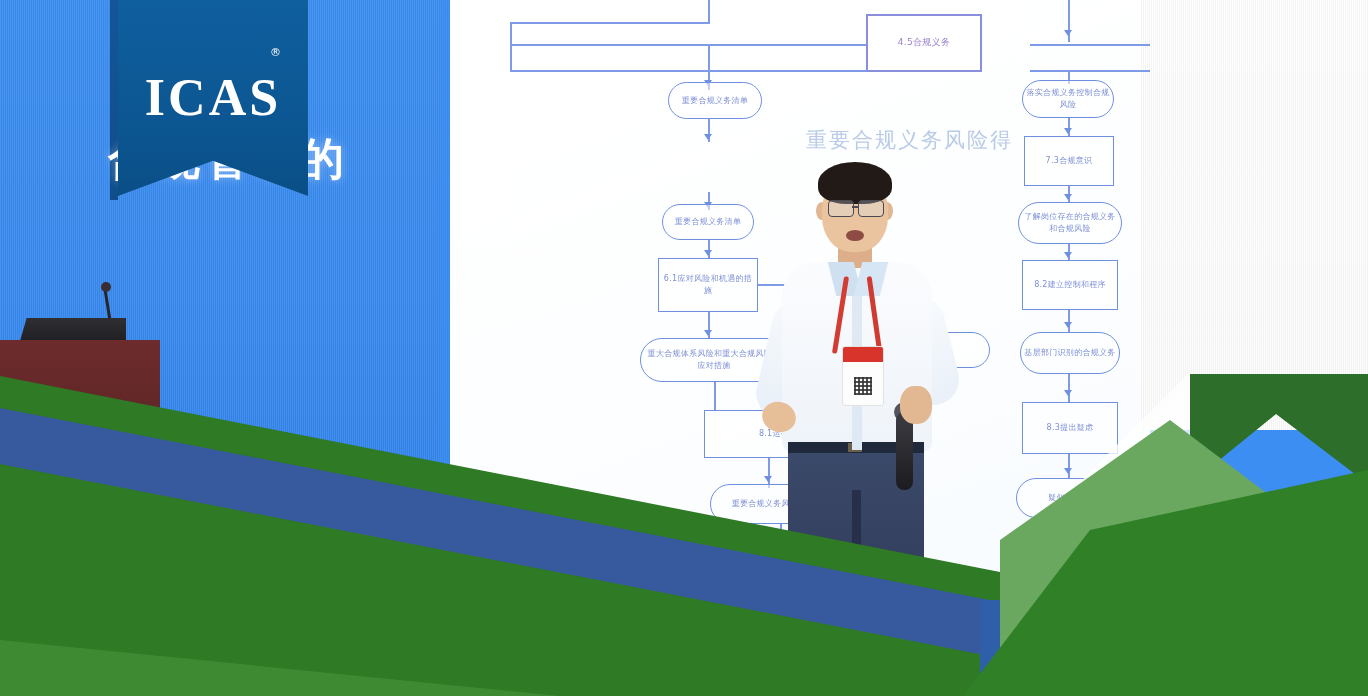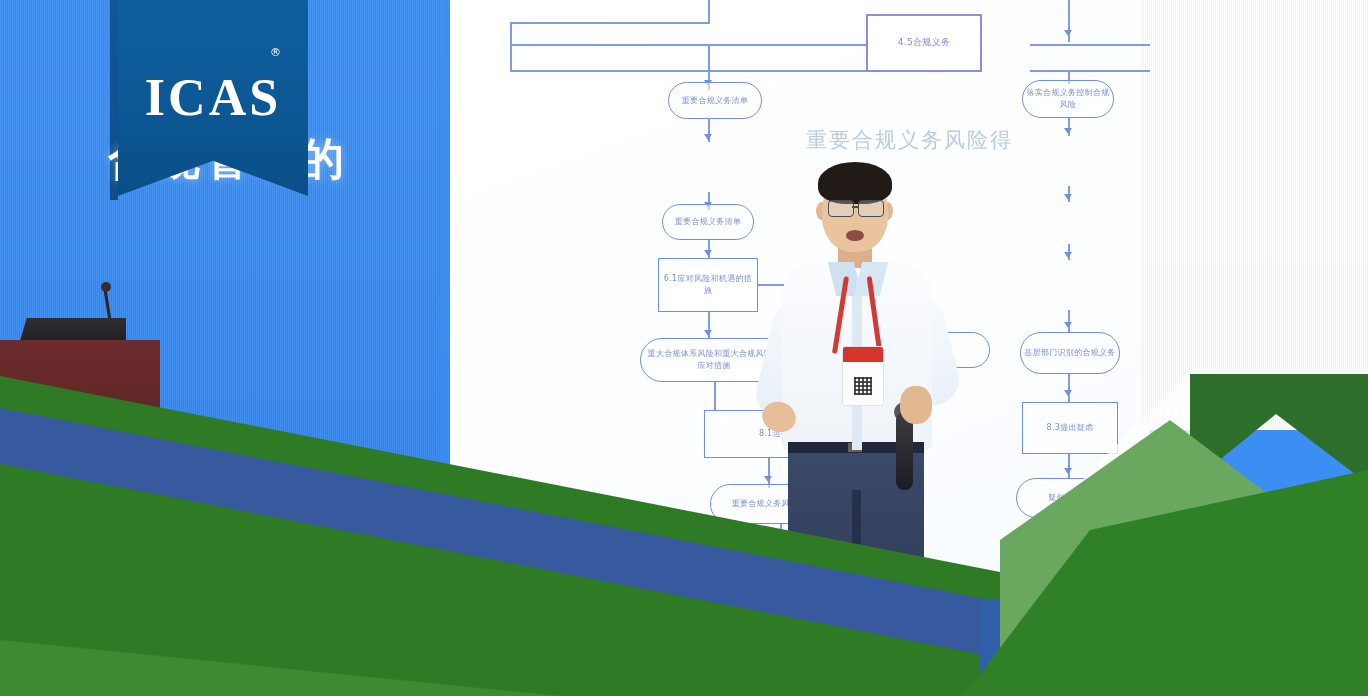--- a/index.html
+++ b/index.html
@@ -292,26 +292,29 @@
     <div class="line v" style="left:330px;top:524px;height:26px;"></div>
     <div class="arw" style="left:326px;top:540px;"></div>
 
     <div class="node" style="left:298px;top:550px;width:84px;height:48px;">应对规则评价</div>
 
     <div class="line v" style="left:618px;top:72px;height:12px;"></div>
     <div class="node rounded" style="left:572px;top:80px;width:92px;height:38px;">落实合规义务控制合规风险</div>
     <div class="line v" style="left:618px;top:118px;height:18px;"></div>
     <div class="arw" style="left:614px;top:128px;"></div>
 
+    <div class="node" style="left:574px;top:136px;width:90px;height:50px;">7.3合规意识</div>
     <div class="line v" style="left:618px;top:186px;height:16px;"></div>
     <div class="arw" style="left:614px;top:194px;"></div>
 
+    <div class="node rounded" style="left:568px;top:202px;width:104px;height:42px;">了解岗位存在的合规义务和合规风险</div>
     <div class="line v" style="left:618px;top:244px;height:16px;"></div>
     <div class="arw" style="left:614px;top:252px;"></div>
 
+    <div class="node" style="left:572px;top:260px;width:96px;height:50px;">8.2建立控制和程序</div>
     <div class="line v" style="left:618px;top:310px;height:22px;"></div>
     <div class="arw" style="left:614px;top:322px;"></div>
 
     <div class="node rounded" style="left:570px;top:332px;width:100px;height:42px;">基层部门识别的合规义务</div>
     <div class="line v" style="left:618px;top:374px;height:28px;"></div>
     <div class="arw" style="left:614px;top:390px;"></div>
 
     <div class="node" style="left:572px;top:402px;width:96px;height:52px;">8.3提出疑虑</div>
     <div class="line v" style="left:618px;top:454px;height:24px;"></div>
     <div class="arw" style="left:614px;top:468px;"></div>

